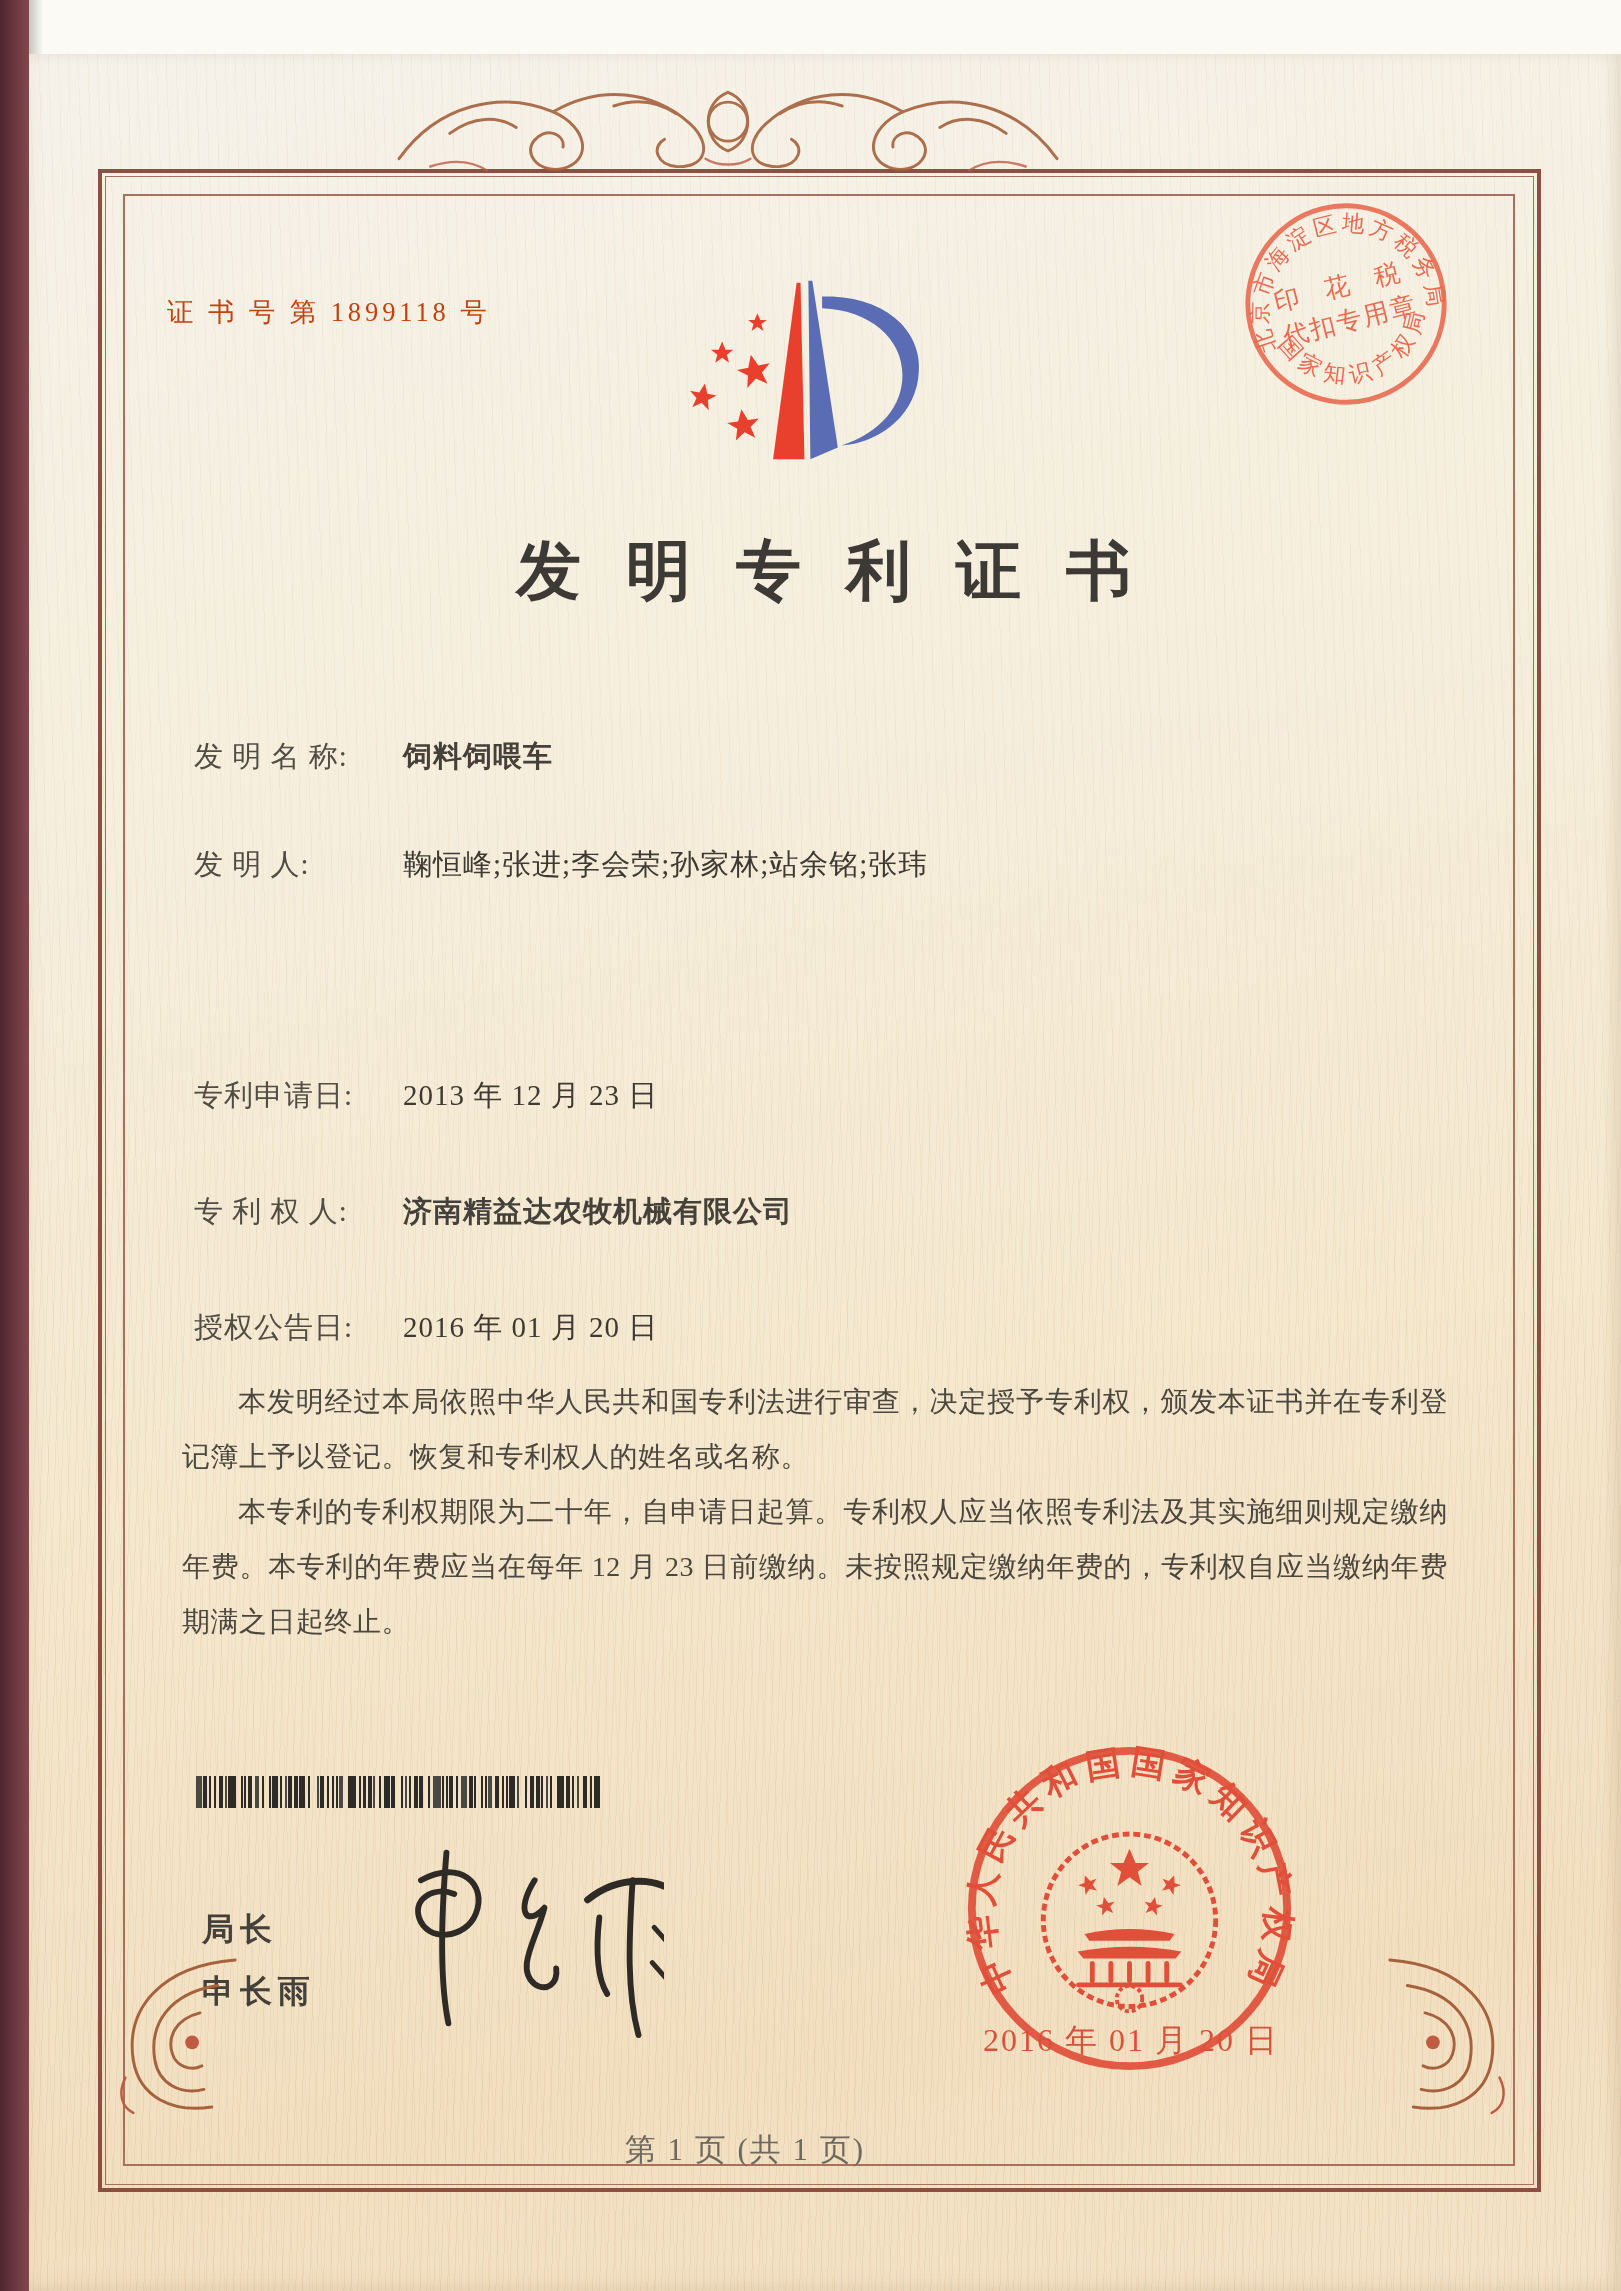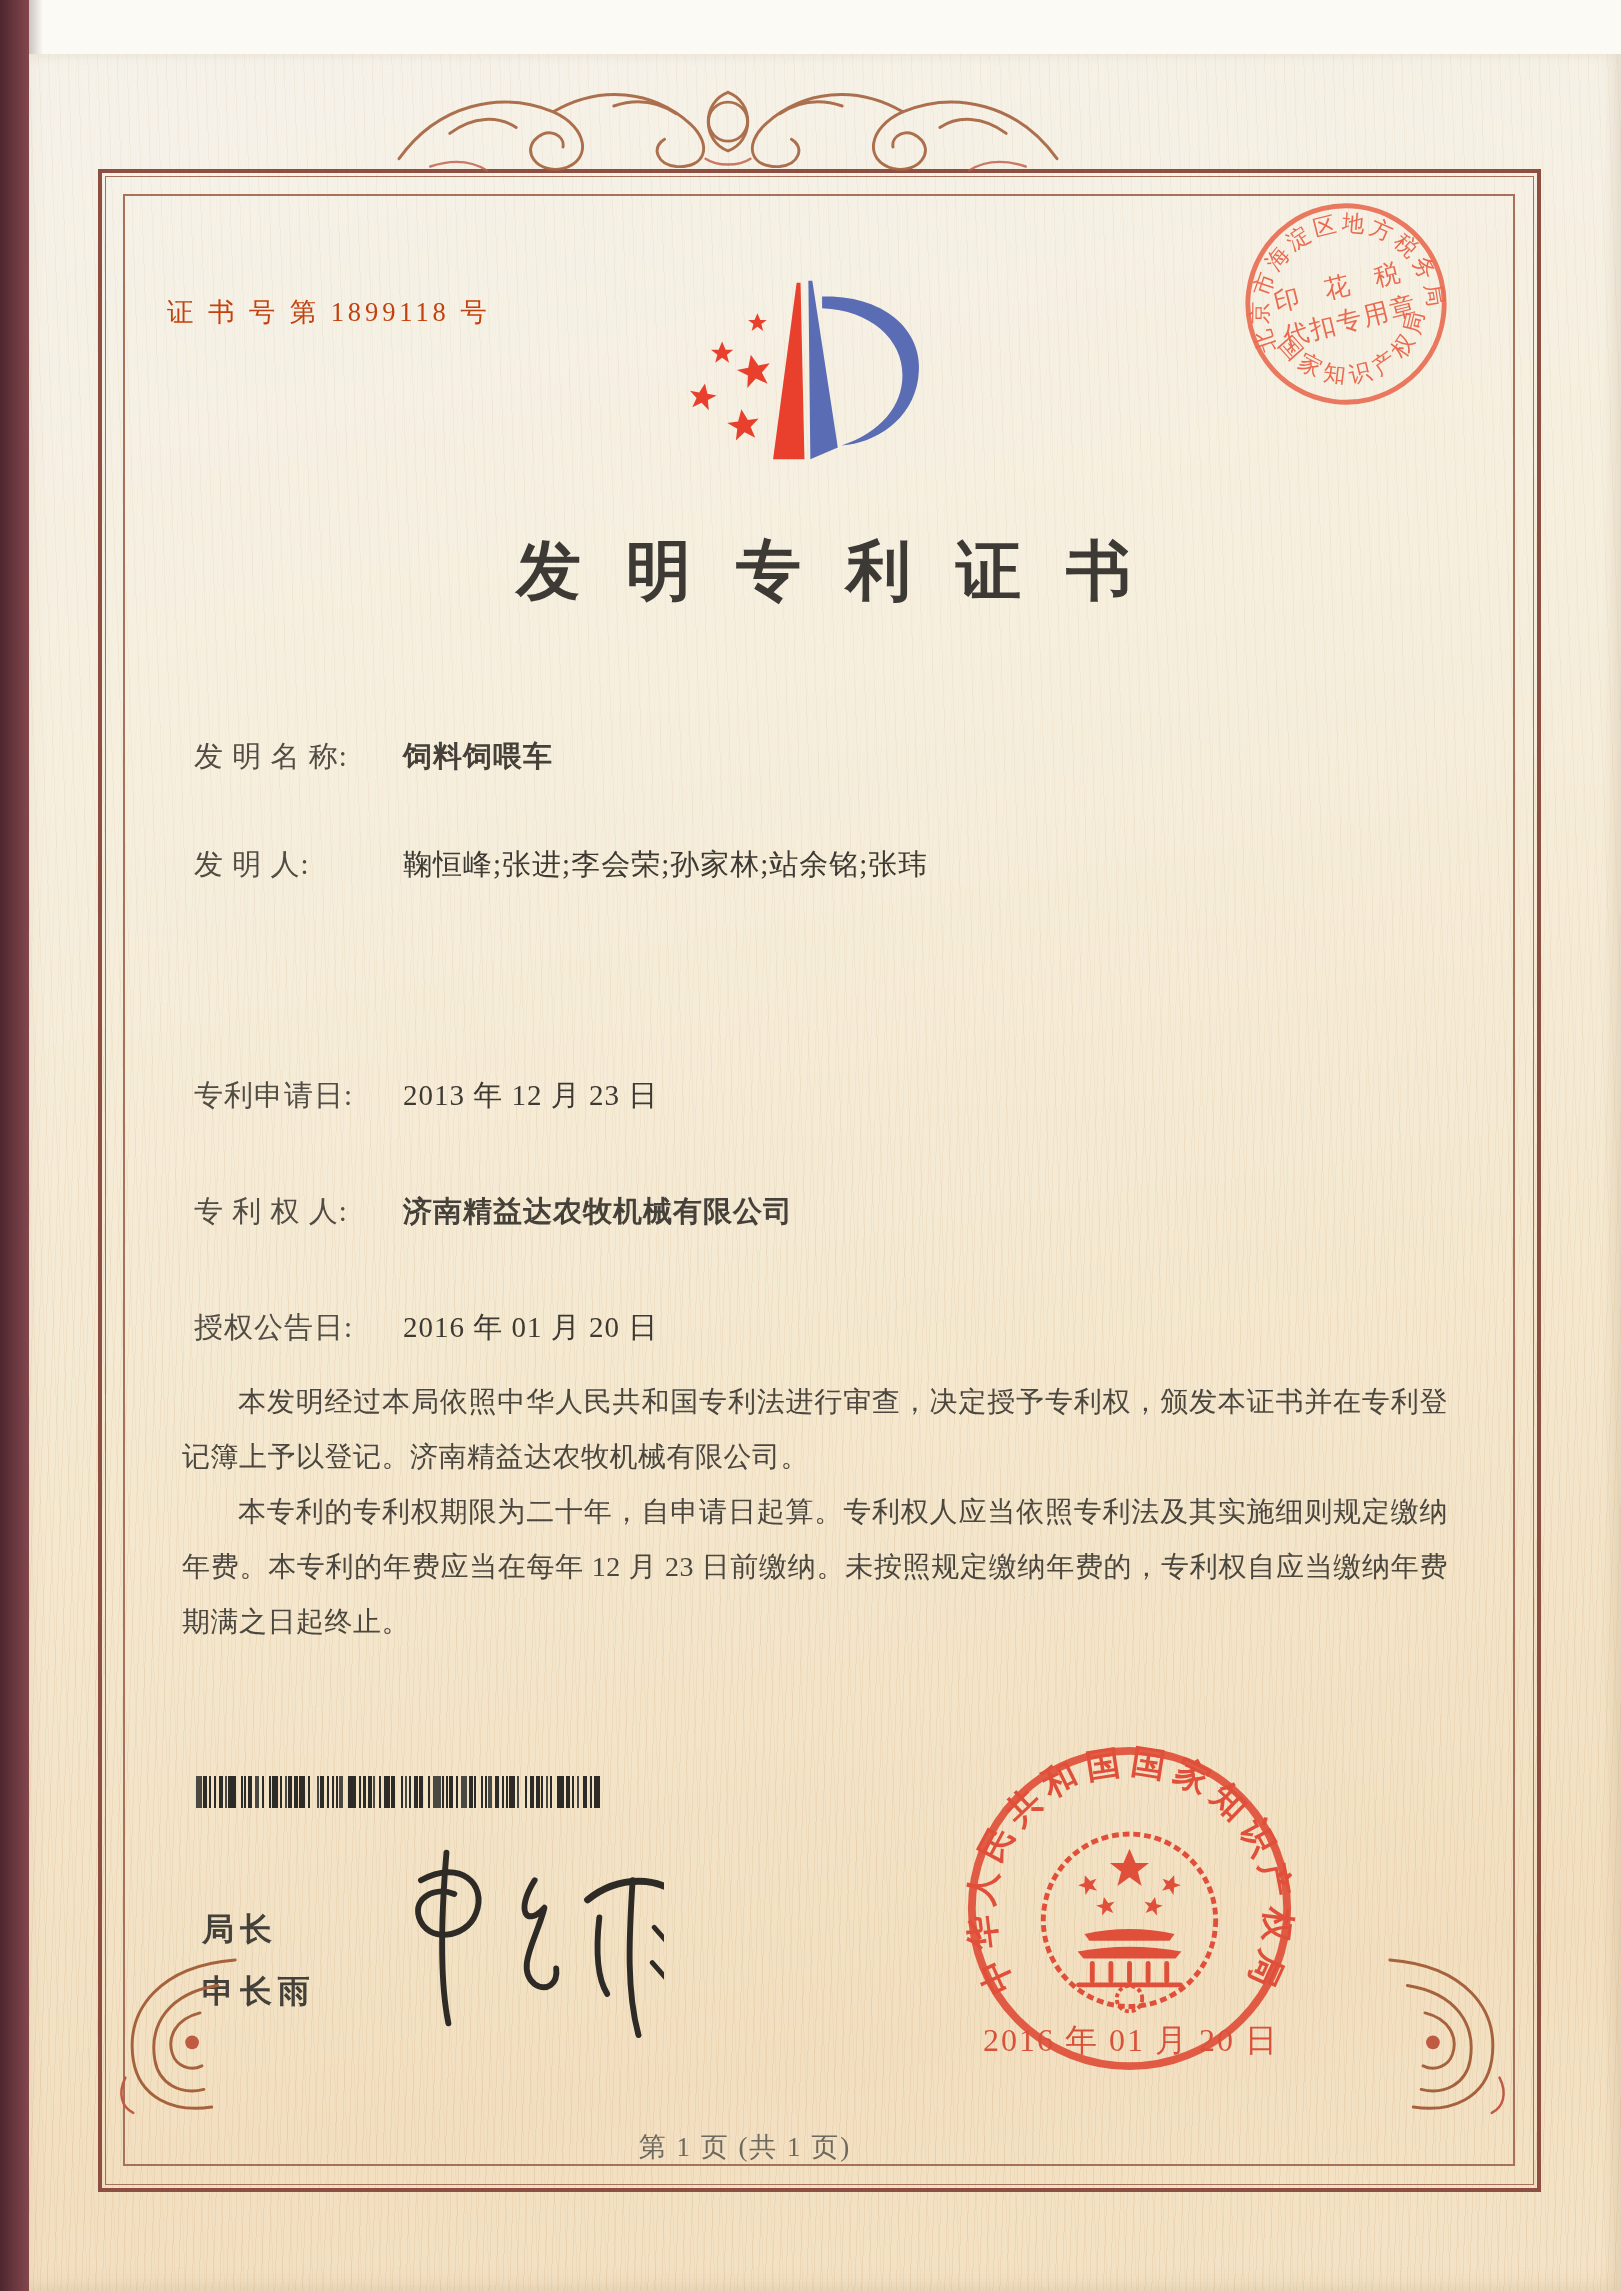--- a/index.html
+++ b/index.html
@@ -39,21 +39,21 @@
   .barcode{position:absolute;left:196px;top:1776px;width:404px;height:32px;overflow:hidden;white-space:nowrap;}
   .barcode i{display:inline-block;height:32px;vertical-align:top;}
   .officer{position:absolute;left:202px;font-size:32px;font-weight:600;color:#44403a;
     font-family:"Liberation Sans",sans-serif;letter-spacing:5.9px;}
   .officer.t1{top:1908px;}
   .officer.t2{top:1970px;}
   .sig{position:absolute;left:370px;top:1843px;}
   .sealwrap{position:absolute;left:963px;top:1742px;}
   .sealdate{position:absolute;left:983px;top:2019px;font-size:32px;color:#d8523b;letter-spacing:2px;white-space:nowrap;}
   .footer{position:absolute;left:451px;top:2129px;width:588px;text-align:center;
-    font-size:27px;color:#6e695e;letter-spacing:2px;}
+    font-size:31px;color:#6e695e;letter-spacing:2px;}
   .stamp{position:absolute;left:1238px;top:196px;transform:rotate(-14deg);}
   .logo{position:absolute;left:679px;top:271px;}
   .ornament-top{position:absolute;left:390px;top:65px;}
   .corner-bl{position:absolute;left:98px;top:1952px;}
   .corner-br{position:absolute;left:1380px;top:1952px;transform:scaleX(-1);}
 </style>
 </head>
 <body>
 
 <div id="stage">
@@ -131,21 +131,21 @@
   <div class="field bold" style="top:1192px">
     <span class="lbl">专 利 权 人:</span>
     <span class="val">济南精益达农牧机械有限公司</span>
   </div>
   <div class="field" style="top:1308px">
     <span class="lbl">授权公告日:</span>
     <span class="val">2016 年 01 月 20 日</span>
   </div>
 
   <div class="bodytext">
-    <p>本发明经过本局依照中华人民共和国专利法进行审查，决定授予专利权，颁发本证书并在专利登记簿上予以登记。济南精益达农牧机械有限公司。</p>
+    <p>本发明经过本局依照中华人民共和国专利法进行审查，决定授予专利权，颁发本证书并在专利登记簿上予以登记。恢复和专利权人的姓名或名称。</p>
     <p>本专利的专利权期限为二十年，自申请日起算。专利权人应当依照专利法及其实施细则规定缴纳年费。本专利的年费应当在每年 12 月 23 日前缴纳。未按照规定缴纳年费的，专利权自应当缴纳年费期满之日起终止。</p>
   </div>
 
   <div class="barcode" id="barcode"><i style="width:5.9px;margin-right:1.6px;background:#4a4843"></i><i style="width:3.9px;margin-right:1.6px;background:#2d2b27"></i><i style="width:2px;margin-right:3.1px;background:#2d2b27"></i><i style="width:2px;margin-right:3.1px;background:#2d2b27"></i><i style="width:3.9px;margin-right:1.6px;background:#2d2b27"></i><i style="width:2px;margin-right:1.6px;background:#4a4843"></i><i style="width:7.8px;margin-right:4.7px;background:#2d2b27"></i><i style="width:2px;margin-right:1.6px;background:#2d2b27"></i><i style="width:2px;margin-right:1.6px;background:#2d2b27"></i><i style="width:3.9px;margin-right:3.1px;background:#2d2b27"></i><i style="width:3.9px;margin-right:3.1px;background:#4a4843"></i><i style="width:2px;margin-right:4.7px;background:#2d2b27"></i><i style="width:2px;margin-right:1.6px;background:#2d2b27"></i><i style="width:5.9px;margin-right:1.6px;background:#2d2b27"></i><i style="width:2px;margin-right:3.1px;background:#2d2b27"></i><i style="width:2px;margin-right:1.6px;background:#4a4843"></i><i style="width:3.9px;margin-right:1.6px;background:#2d2b27"></i><i style="width:3.9px;margin-right:1.6px;background:#2d2b27"></i><i style="width:5.9px;margin-right:3.1px;background:#2d2b27"></i><i style="width:2px;margin-right:6.3px;background:#2d2b27"></i><i style="width:2px;margin-right:1.6px;background:#4a4843"></i><i style="width:3.9px;margin-right:3.1px;background:#2d2b27"></i><i style="width:2px;margin-right:3.1px;background:#2d2b27"></i><i style="width:2px;margin-right:1.6px;background:#2d2b27"></i><i style="width:2px;margin-right:1.6px;background:#2d2b27"></i><i style="width:3.9px;margin-right:4.7px;background:#4a4843"></i><i style="width:7.8px;margin-right:3.1px;background:#2d2b27"></i><i style="width:2px;margin-right:1.6px;background:#2d2b27"></i><i style="width:3.9px;margin-right:1.6px;background:#2d2b27"></i><i style="width:3.9px;margin-right:1.6px;background:#2d2b27"></i><i style="width:2px;margin-right:3.1px;background:#4a4843"></i><i style="width:2px;margin-right:3.1px;background:#2d2b27"></i><i style="width:5.9px;margin-right:1.6px;background:#2d2b27"></i><i style="width:3.9px;margin-right:6.3px;background:#2d2b27"></i><i style="width:2px;margin-right:1.6px;background:#2d2b27"></i><i style="width:2px;margin-right:1.6px;background:#4a4843"></i><i style="width:2px;margin-right:3.1px;background:#2d2b27"></i><i style="width:3.9px;margin-right:1.6px;background:#2d2b27"></i><i style="width:3.9px;margin-right:4.7px;background:#2d2b27"></i><i style="width:2px;margin-right:3.1px;background:#2d2b27"></i><i style="width:7.8px;margin-right:1.6px;background:#4a4843"></i><i style="width:2px;margin-right:1.6px;background:#2d2b27"></i><i style="width:2px;margin-right:1.6px;background:#2d2b27"></i><i style="width:3.9px;margin-right:3.1px;background:#2d2b27"></i><i style="width:2px;margin-right:3.1px;background:#2d2b27"></i><i style="width:5.9px;margin-right:1.6px;background:#4a4843"></i><i style="width:3.9px;margin-right:1.6px;background:#2d2b27"></i><i style="width:2px;margin-right:4.7px;background:#2d2b27"></i><i style="width:2px;margin-right:1.6px;background:#2d2b27"></i><i style="width:2px;margin-right:1.6px;background:#2d2b27"></i><i style="width:3.9px;margin-right:3.1px;background:#4a4843"></i><i style="width:3.9px;margin-right:3.1px;background:#2d2b27"></i><i style="width:2px;margin-right:1.6px;background:#2d2b27"></i><i style="width:2px;margin-right:1.6px;background:#2d2b27"></i><i style="width:5.9px;margin-right:1.6px;background:#2d2b27"></i><i style="width:2px;margin-right:6.3px;background:#4a4843"></i><i style="width:2px;margin-right:3.1px;background:#2d2b27"></i><i style="width:3.9px;margin-right:1.6px;background:#2d2b27"></i><i style="width:3.9px;margin-right:1.6px;background:#2d2b27"></i><i style="width:2px;margin-right:3.1px;background:#2d2b27"></i><i style="width:2px;margin-right:1.6px;background:#4a4843"></i><i style="width:2px;margin-right:4.7px;background:#2d2b27"></i><i style="width:7.8px;margin-right:1.6px;background:#2d2b27"></i><i style="width:3.9px;margin-right:1.6px;background:#2d2b27"></i><i style="width:2px;margin-right:3.1px;background:#2d2b27"></i><i style="width:2px;margin-right:4.7px;background:#4a4843"></i><i style="width:3.9px;margin-right:3.1px;background:#2d2b27"></i><i style="width:2px;margin-right:1.6px;background:#2d2b27"></i><i style="width:5.9px;margin-right:1.6px;background:#2d2b27"></i></div>
 
   <div class="officer t1">局长</div>
   <div class="officer t2">申长雨</div>
 
   <svg class="sig" width="294" height="196" viewBox="0 0 300 200">
     <g fill="none" stroke="#2e2b27" stroke-width="6" stroke-linecap="round" stroke-linejoin="round">

